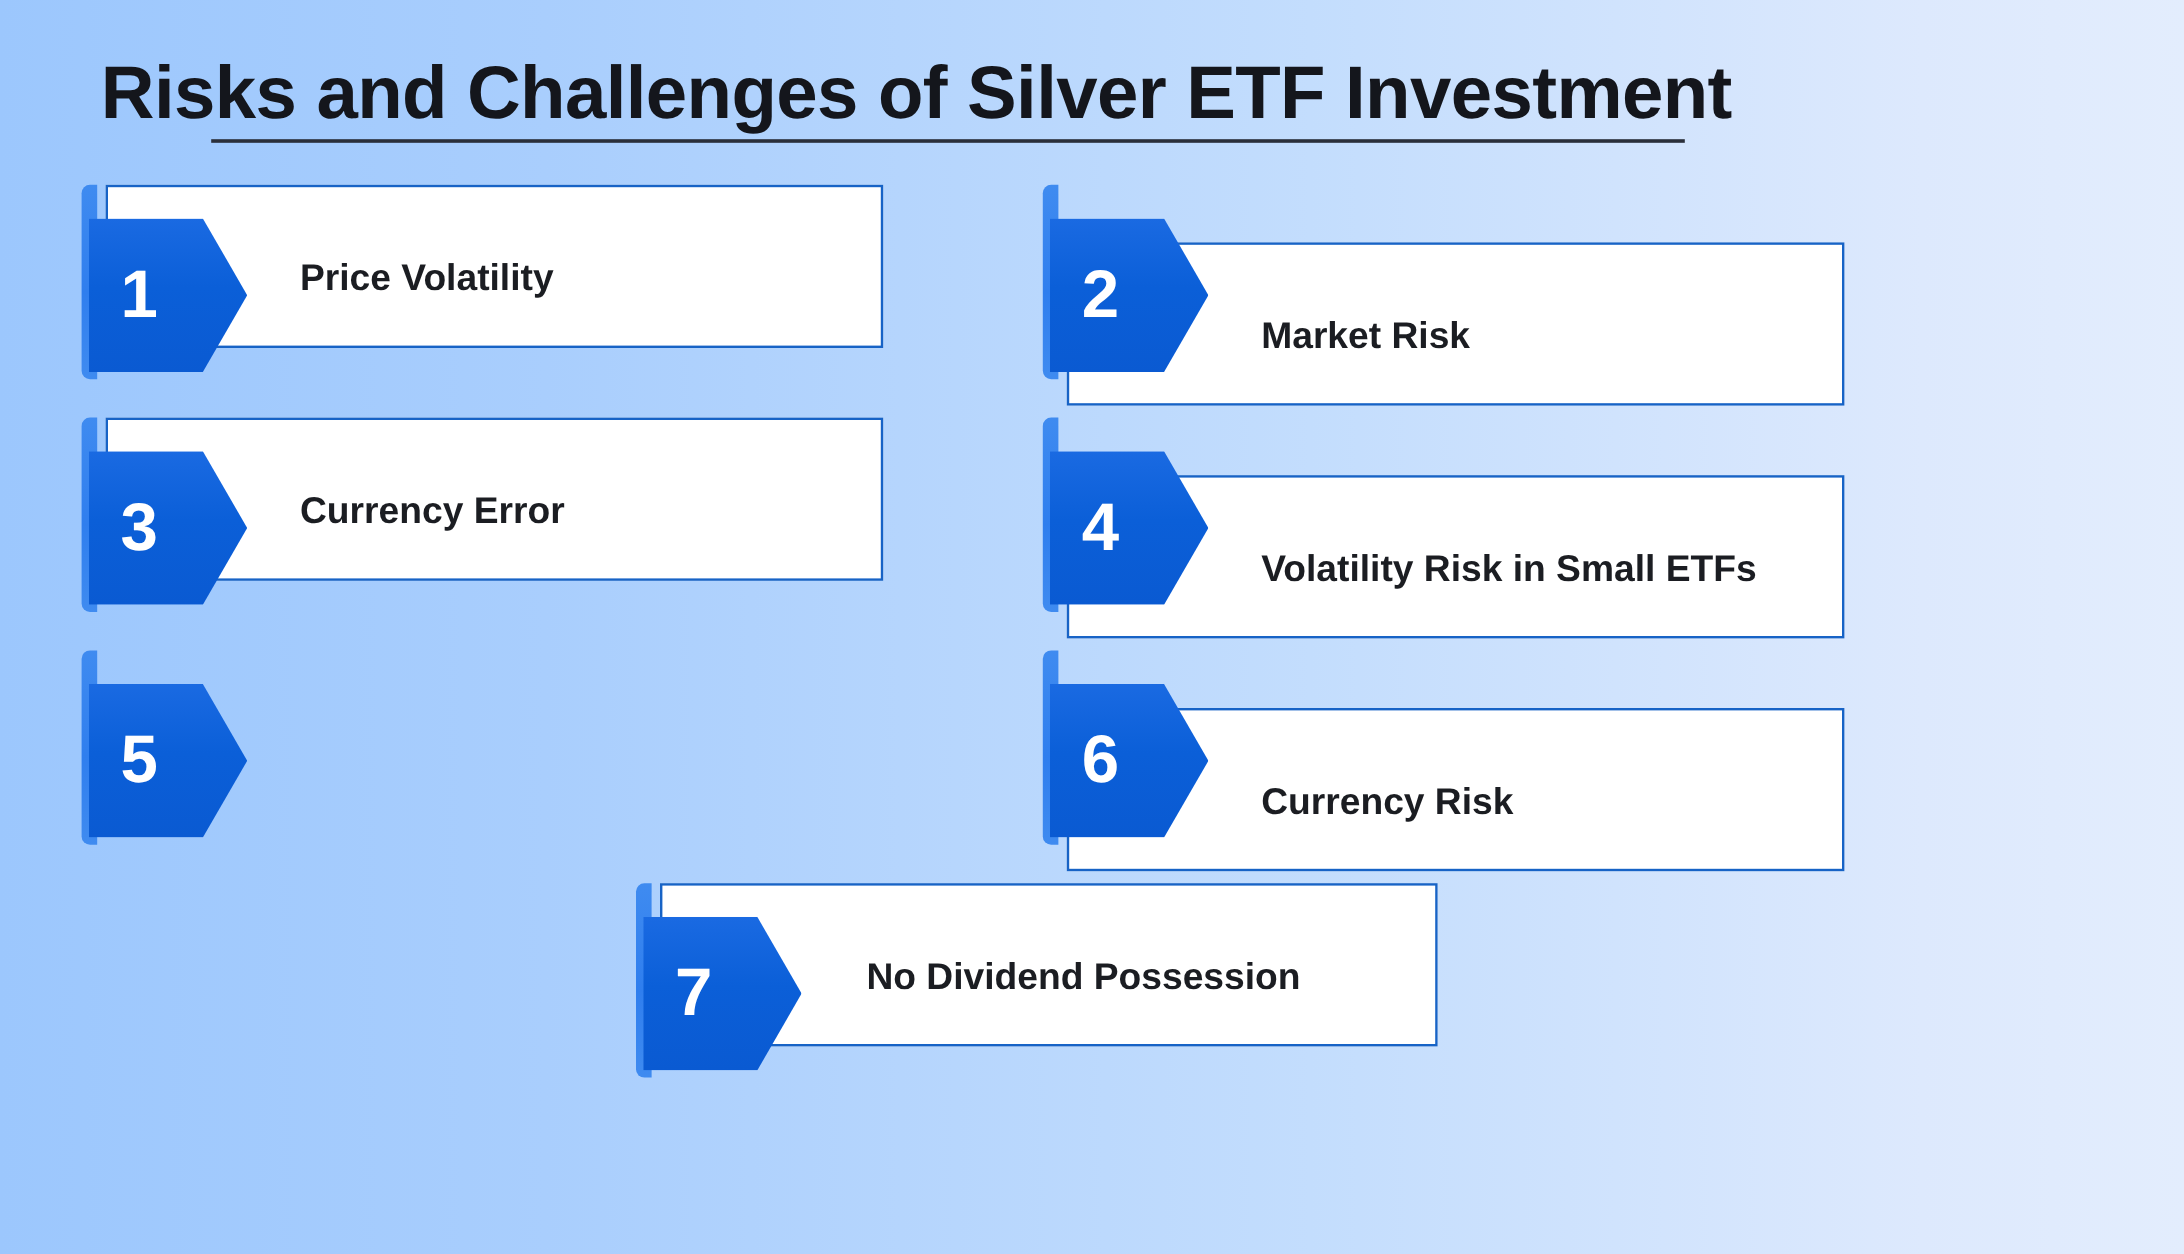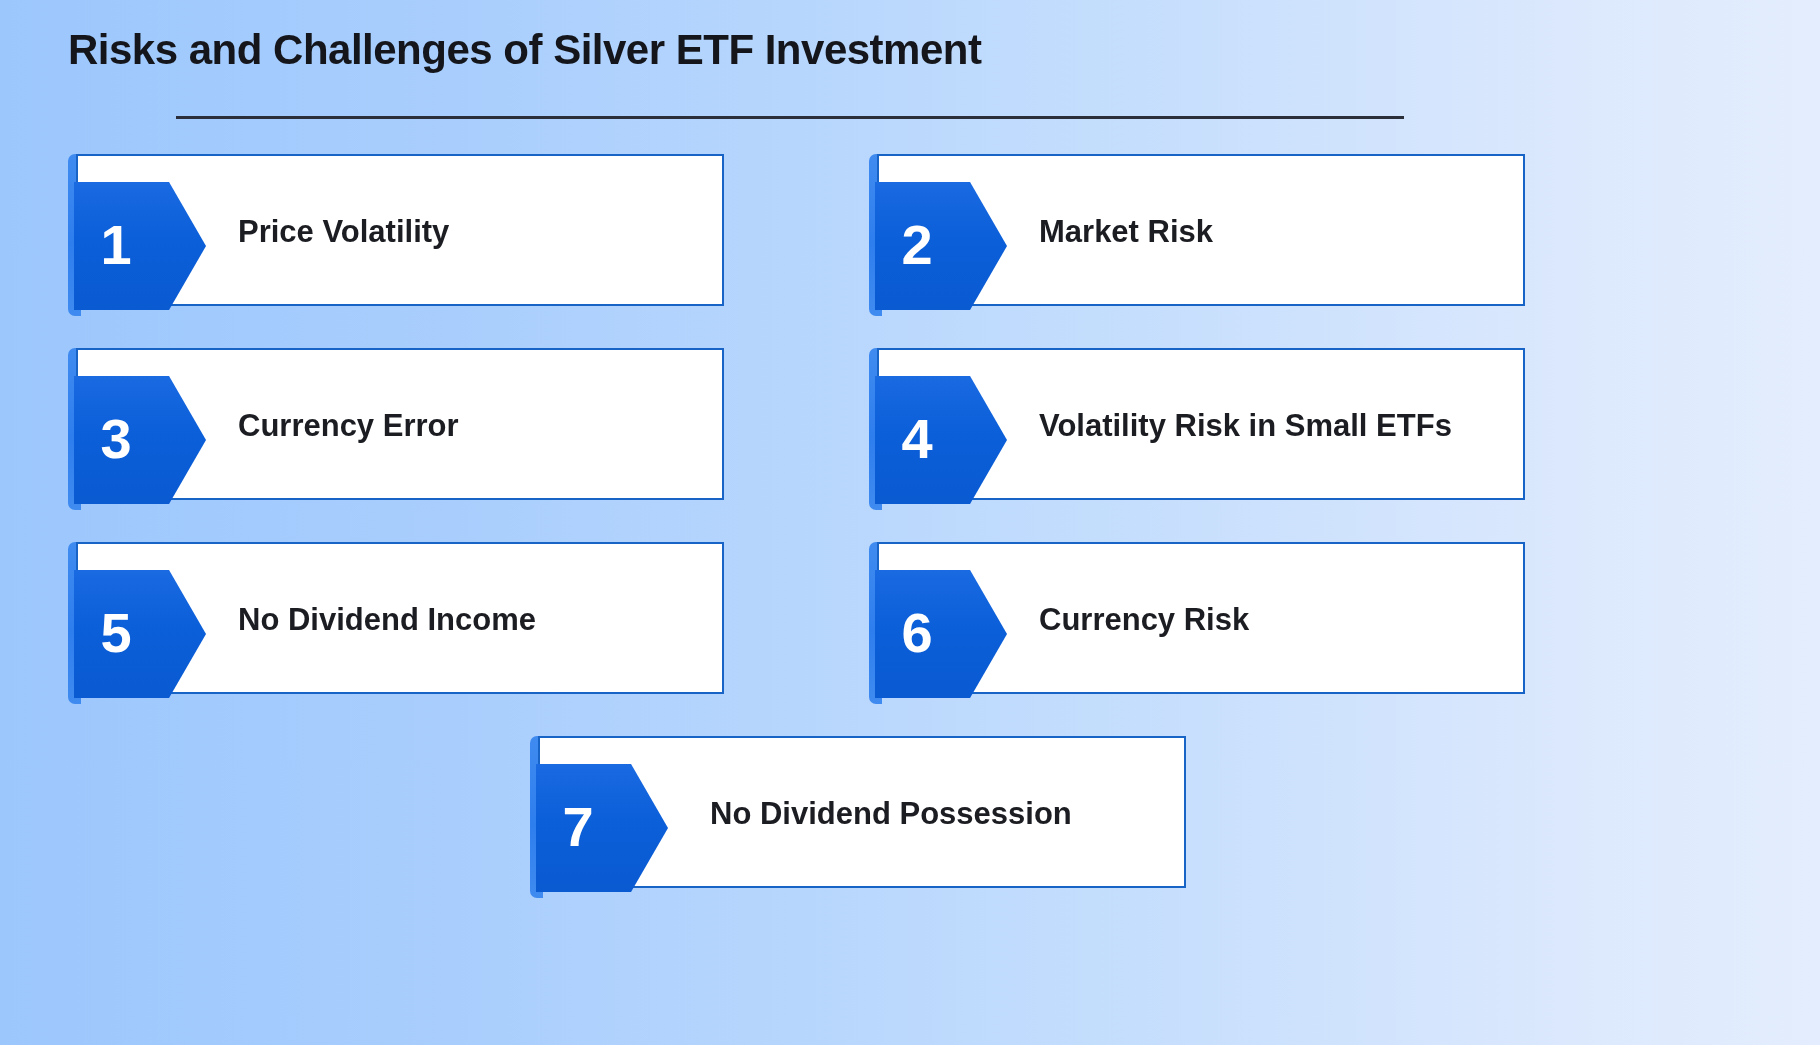--- a/index.html
+++ b/index.html
@@ -23,23 +23,23 @@
   }
 
   
   .title-block {
     position: absolute;
     left: 0;
     top: 26px;
     width: 1820px;
   }
   .page-title {
-    margin: 0;
+    margin: 16px;
     padding: 0 16px 0 68px;
-    font-size: 42px;
+    font-size: 62px;
     line-height: 1.16;
     font-weight: 700;
     letter-spacing: -0.5px;
     color: #14161c;
     font-family: "Liberation Sans", sans-serif;
     white-space: nowrap;
   }
   .title-rule {
     position: absolute;
     left: 176px;
@@ -73,29 +73,29 @@
     width: 760px;
     height: 190px;
   }
   .slot.left  { margin-left: 68px; }
   .slot.right { margin-left: 41px; }
   .slot.center{ margin-left: 0; width: 760px; }
 
   
   .card {
     position: absolute;
-    left: 8px;
+    left: 20px;
     top: 6px;
     width: 648px;
-    height: 152px;
+    height: 136px;
     background: #ffffff;
     border: 2px solid #1763c6;
     box-sizing: border-box;
   }
-  .slot.right .card { width: 648px; }
+  .slot.right .card { width: 648px; margin-top: 48px; }
 
   
   .rail {
     position: absolute;
     left: 0px;
     top: 6px;
     width: 13px;
     height: 162px;
     background: linear-gradient(180deg, #3f8bf0 0%, #2f7eee 55%, #3f8bf0 100%);
     border-radius: 7px 0 0 7px;
@@ -195,23 +195,20 @@
         </div>
         <div class="badge">
           <span class="badge-num">4</span>
         </div>
       </div>
     </div>
 
     <div class="row row-3">
       <div class="slot left">
         <div class="rail"></div>
-        <div class="card">
-          <div class="card-label">No Dividend Income</div>
-        </div>
         <div class="badge">
           <span class="badge-num">5</span>
         </div>
       </div>
 
       <div class="slot right">
         <div class="rail"></div>
         <div class="card">
           <div class="card-label">Currency Risk</div>
         </div>

